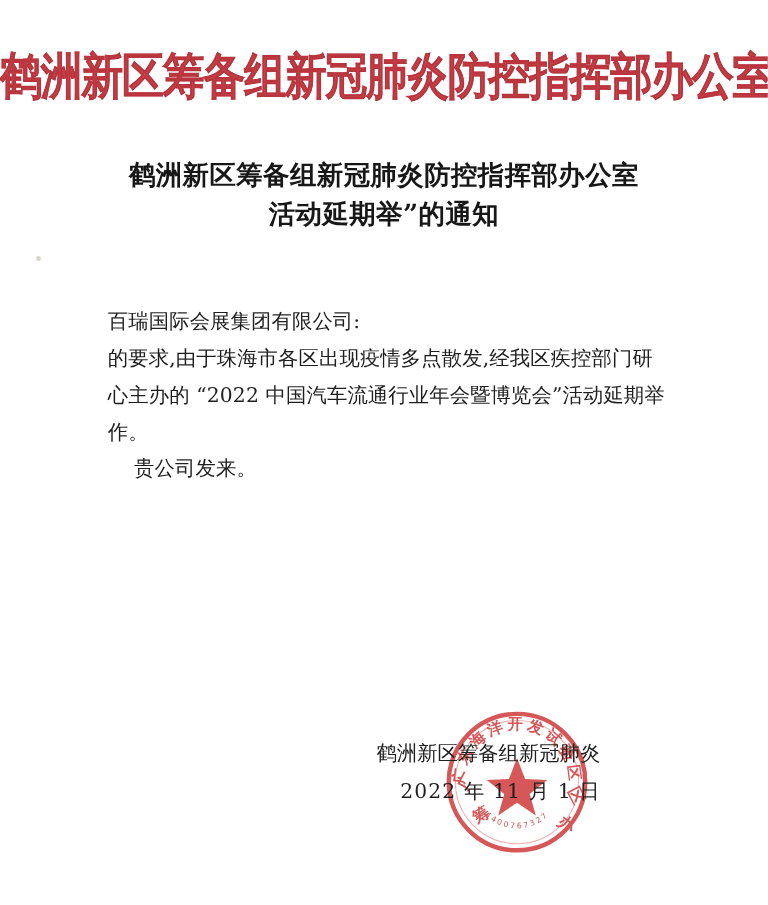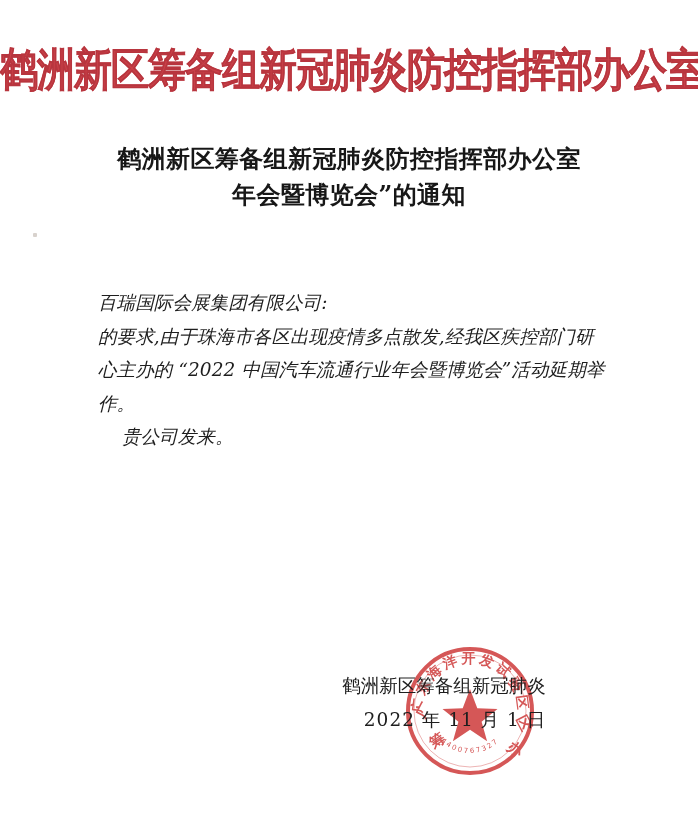--- a/index.html
+++ b/index.html
@@ -60,23 +60,22 @@
     line-height: 36px;
     color: #171717;
     letter-spacing: 0.4px;
     white-space: nowrap;
   }
 
   
   .body-block {
     position: absolute;
     left: 98px;
-    top: 286px;
+    top: 276px;
     width: 506px;
-    font-style: italic;
   }
   .b-line {
     font-family: "DejaVu Serif", "Liberation Serif", serif;
     font-size: 18.5px;
     line-height: 33.6px;
     color: #1e1e1e;
     letter-spacing: 0.1px;
     white-space: pre;
   }
   .b-gap {
@@ -132,21 +131,21 @@
 <body>
 
 <div class="page">
 
   <div class="masthead">
     <span class="masthead-text">鹤洲新区筹备组新冠肺炎防控指挥部办公室</span>
   </div>
 
   <div class="doc-title">
     <div class="tline">鹤洲新区筹备组新冠肺炎防控指挥部办公室</div>
-    <div class="tline">年会暨博览会”的通知</div>
+    <div class="tline">活动延期举”的通知</div>
   </div>
 
   <div class="body-block">
     <div class="b-line">百瑞国际会展集团有限公司:</div>
     <div class="b-line">的要求,由于珠海市各区出现疫情多点散发,经我区疾控部门研</div>
     <div class="b-line">心主办的 “2022 中国汽车流通行业年会暨博览会”活动延期举</div>
     <div class="b-line">作。</div>
     <div class="b-gap"></div>
     <div class="b-line">    贵公司发来。</div>
   </div>

